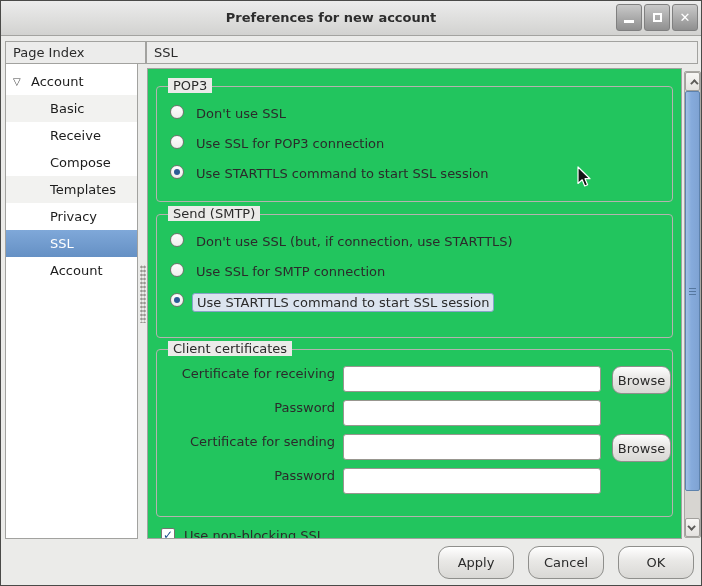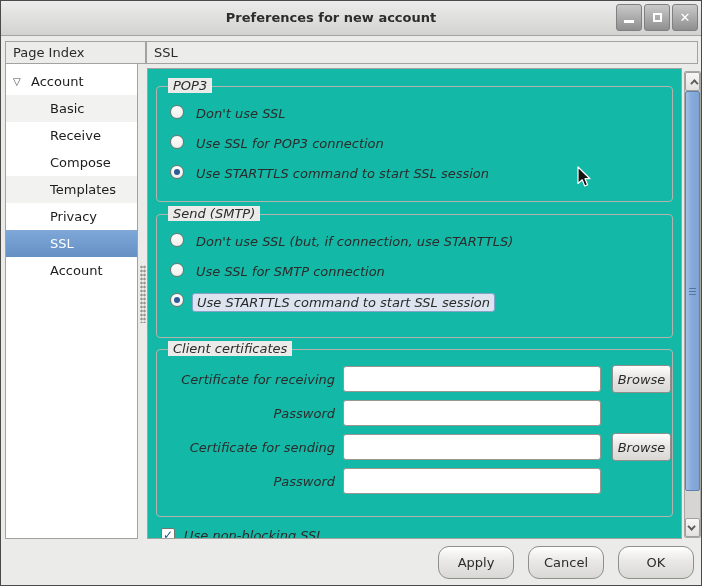--- a/index.html
+++ b/index.html
@@ -55,21 +55,21 @@
 
   .splitter-grip {
     position: absolute; left: 139px; top: 264px; width: 6px; height: 58px;
     background-image: radial-gradient(#97958f 1px, transparent 1.2px);
     background-size: 3px 4px;
   }
 
   
   .scroll-frame {
     position: absolute; left: 146px; top: 67px; width: 535px; height: 471px;
-    border: 1px solid #a2a29f; background: #14b8a6; overflow: hidden; font-style: italic;
+    border: 1px solid #a2a29f; background: #22c55e; overflow: hidden;
   }
   .groupbox {
     position: absolute; left: 8px; width: 517px;
     border: 1px solid #b5b3af; border-radius: 4px;
   }
   .legend {
     position: absolute; top: -9px; left: 11px; background: #ebebe9;
     padding: 0 5px; color: #2b2b2b;
   }
   #group-pop3 { top: 17px;  height: 116px; }
@@ -87,29 +87,29 @@
     content:""; position:absolute; left:3px; top:3px; width:6px; height:6px;
     border-radius:50%; background:#2c5d96;
   }
   .rlabel { padding: 1px 3px; }
   .rlabel.focus-box {
     background: #dbe4ef; border: 1px solid #88a3c9; border-radius: 3px;
     padding: 1px 4px; margin-left: -1px;
   }
 
   .cert-rows { padding: 16px 0 0 6px; }
-  .cert-row { display: flex; align-items: center; margin-bottom: 8px; height: 26px; }
+  .cert-row { display: flex; align-items: flex-start; margin-bottom: 8px; height: 26px; }
   .cert-label { width: 172px; text-align: right; margin-right: 8px; flex: none; }
   .text-input {
     width: 258px; height: 26px; border: 1px solid #98968f; border-radius: 3px;
     background: #fff; padding: 0 4px; font: inherit; color:#222; flex: none;
   }
   .browse-btn {
     margin-left: 11px; width: 59px; height: 28px;
-    border: 1px solid #8f8f8c; border-radius: 3px;
+    border: 1px solid #8f8f8c; border-radius: 9px;
     background: linear-gradient(#fefefe, #e8e7e5 45%, #d9d8d5);
     font: inherit; color:#2b2b2b; display:flex; align-items:center; justify-content:center;
   }
 
   .check-row { position: absolute; left: 13px; top: 455px; display:flex; align-items:center; height: 22px; }
   .checkbox {
     width: 14px; height: 14px; border: 1px solid #757470; border-radius: 2px;
     background: #fff; margin-right: 9px; position: relative; flex:none;
     font-size: 12px; line-height: 12px; text-align:center; color:#1d4f8b; font-weight:bold;
   }

